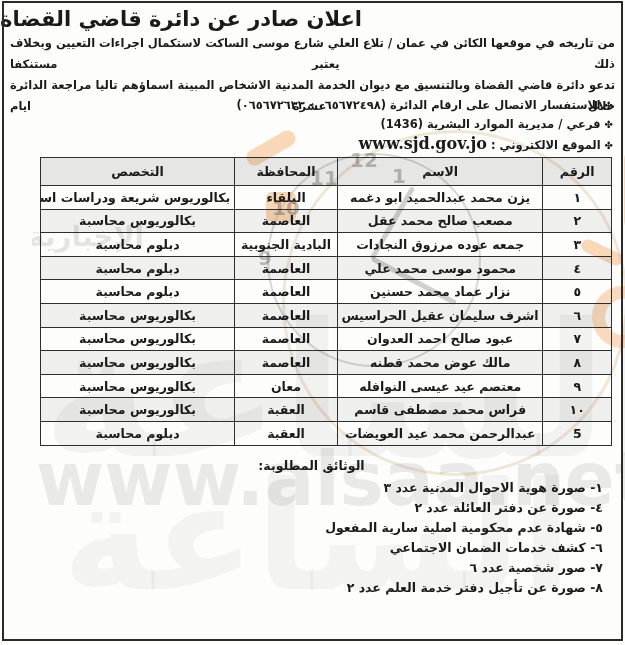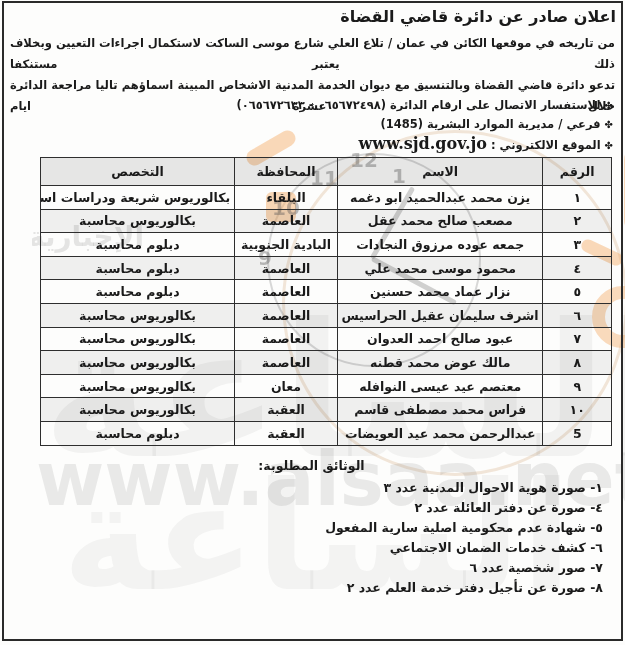--- a/index.html
+++ b/index.html
@@ -32,22 +32,22 @@
   .wm-meem{left:560px; top:286px; width:36px; height:36px; border-radius:50%;
     border:13px solid rgba(244,176,110,0.45); background:transparent;}
   .wm-bigword{left:10px; top:300px; font-size:185px; line-height:1; color:rgba(60,60,60,0.06); white-space:nowrap;}
   .wm-bigword2{left:30px; top:462px; font-size:150px; line-height:1; color:rgba(60,60,60,0.05); white-space:nowrap;}
   .wm-smallword{left:-4px; top:220px; font-size:28px; color:rgba(100,100,100,0.16); white-space:nowrap;}
   .wm-site{left:4px; top:436px; font-size:74px; letter-spacing:0px;
     color:rgba(100,100,100,0.13); white-space:nowrap; font-weight:bold;}
   
   .content{position:absolute; inset:0; z-index:1; direction:rtl;}
   .title{
-    position:absolute; top:7px; left:0; right:9px;
-    text-align:right; font-size:16px; font-weight:bold;
+    position:absolute; top:7px; left:0; right:16px;
+    text-align:left; font-size:21px; font-weight:bold;
   }
   .intro{position:absolute; top:33px; right:10px; left:10px; font-size:11.5px; line-height:21px;}
   .intro-line{text-align:right;}
   .intro-line.stretch{text-align:justify; text-align-last:justify;}
   .bullets{position:absolute; top:96px; right:12px; left:10px; font-size:11.5px; line-height:19px;}
   .bullet-line{text-align:right; white-space:nowrap;}
   .bullet-icon{font-size:10px; margin-left:4px; display:inline-block;}
   .weblink{font-family:"DejaVu Serif", serif; font-size:16px; font-weight:bold;}
   table.roster{
     position:absolute; top:157px; right:13px;
@@ -98,21 +98,21 @@
     <div class="intro">
       <div class="intro-line stretch">من تاريخه في موقعها الكائن في عمان / تلاع العلي شارع موسى الساكت لاستكمال اجراءات التعيين وبخلاف ذلك يعتبر مستنكفا</div>
       <div class="intro-line stretch">تدعو دائرة قاضي القضاة وبالتنسيق مع ديوان الخدمة المدنية الاشخاص المبينة اسماؤهم تاليا مراجعة الدائرة خلال عشرة ايام</div>
     </div>
 
     <div class="bullets">
       <div class="bullet-line">
         <span class="bullet-icon">✤</span><span>للاستفسار الاتصال على ارقام الدائرة (٠٦٥٦٧٢٤٩٨ - ٠٦٥٦٧٢٦٣٣)</span>
       </div>
       <div class="bullet-line">
-        <span class="bullet-icon">✤</span><span>فرعي / مديرية الموارد البشرية (1485)</span>
+        <span class="bullet-icon">✤</span><span>فرعي / مديرية الموارد البشرية (1436)</span>
       </div>
       <div class="bullet-line">
         <span class="bullet-icon">✤</span><span>الموقع الالكتروني :</span> <span class="weblink">www.sjd.gov.jo</span>
       </div>
     </div>
 
     <table class="roster">
       <colgroup>
         <col style="width:12%">
           <col style="width:36%">

